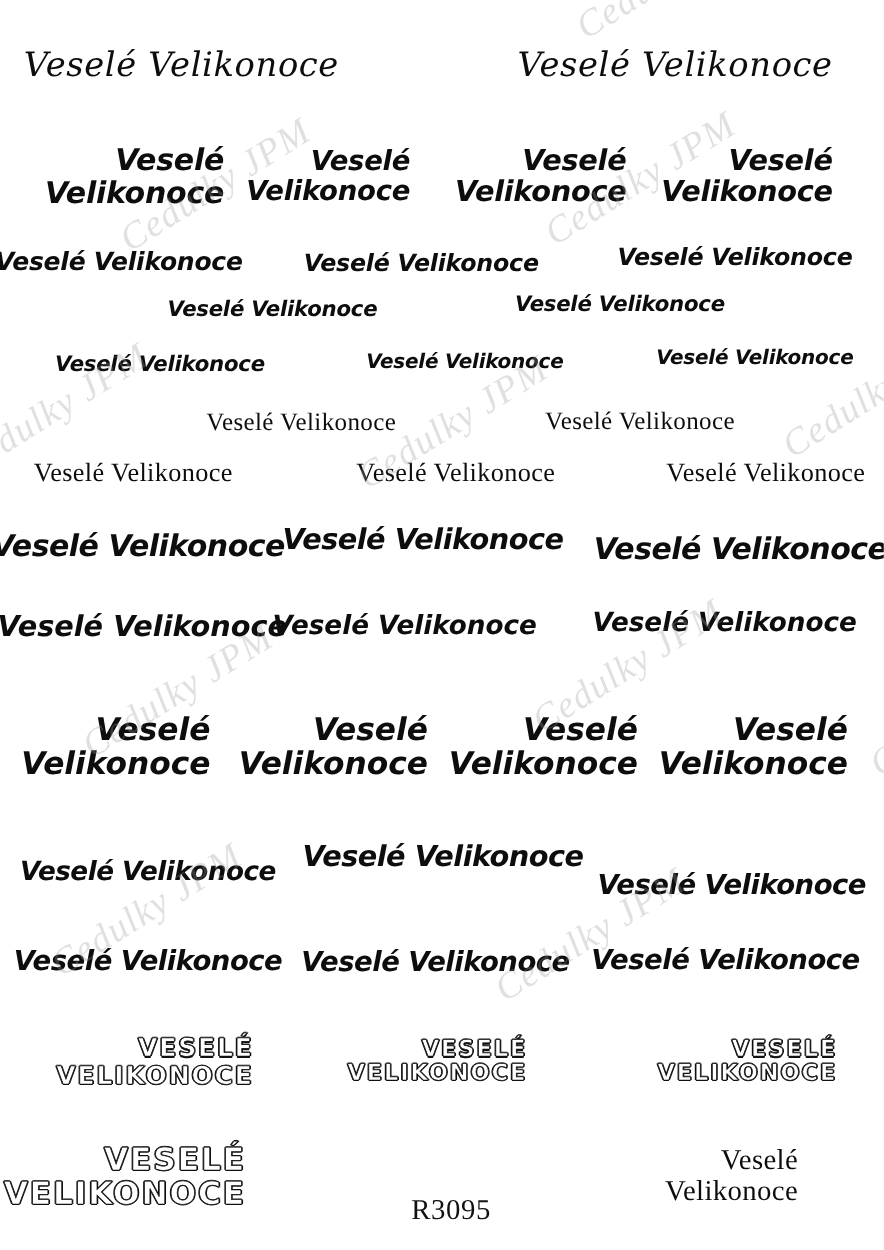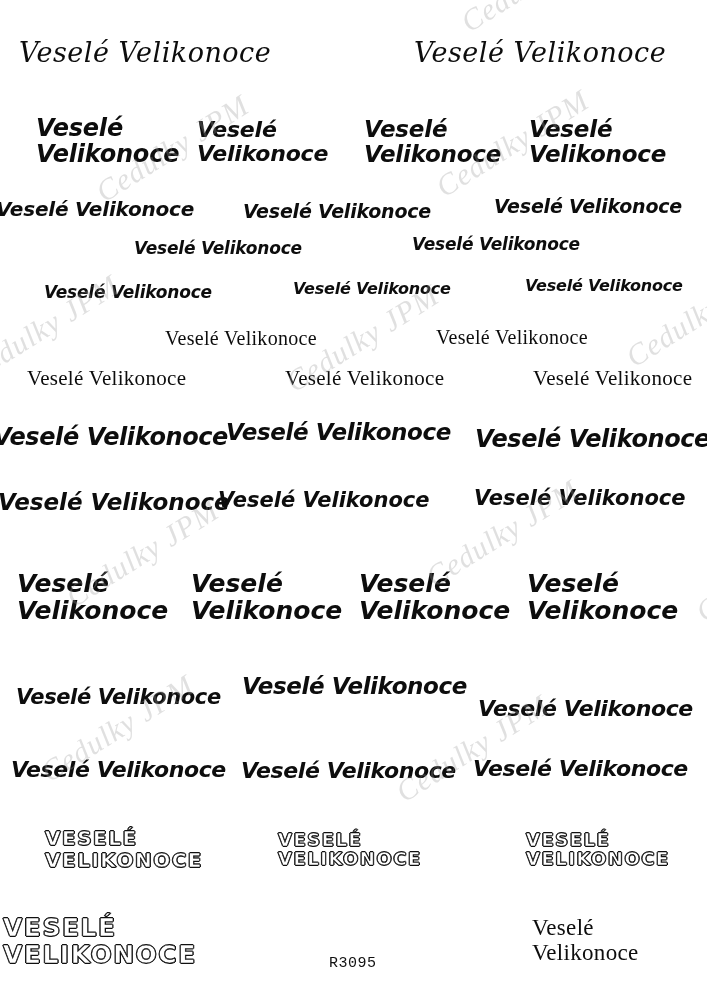--- a/index.html
+++ b/index.html
@@ -41,21 +41,21 @@
     position: absolute;
     left: 0; top: 0;
     width: 707px; height: 1000px;
     z-index: 2;
   }
   .lbl {
     position: absolute;
     white-space: nowrap;
     color: #0d0d0d;
     line-height: 1.08;
-    text-align: left;
+    text-align: right;
   }
   .lbl .ln { display: block; }
 
   
   .f-script-thin {
     font-family: "DejaVu Serif", serif;
     font-style: italic;
     font-weight: 400;
     letter-spacing: 0.5px;
   }
@@ -89,22 +89,22 @@
     text-transform: uppercase;
     -webkit-text-stroke: 0.6px #111;
     color: #fff;
     text-shadow:
       -1px 0 0 #111, 1px 0 0 #111, 0 -1px 0 #111, 0 1px 0 #111;
   }
 
   
   #code {
     position: absolute;
-    font-family: Liberation Mono, monospace;
-    font-size: 15px;
+    font-family: Liberation Serif, serif;
+    font-size: 23px;
     color: #111;
     letter-spacing: 0.5px;
     z-index: 6;
   }
 </style>
 </head>
 <body>
 
 <div id="watermarks">
     <div class="wm" style="left: 455px; top: 10px; font-size: 30px; transform: rotate(-32deg); color: rgb(154, 154, 154); opacity: 0.3;">Cedulky JPM</div>

